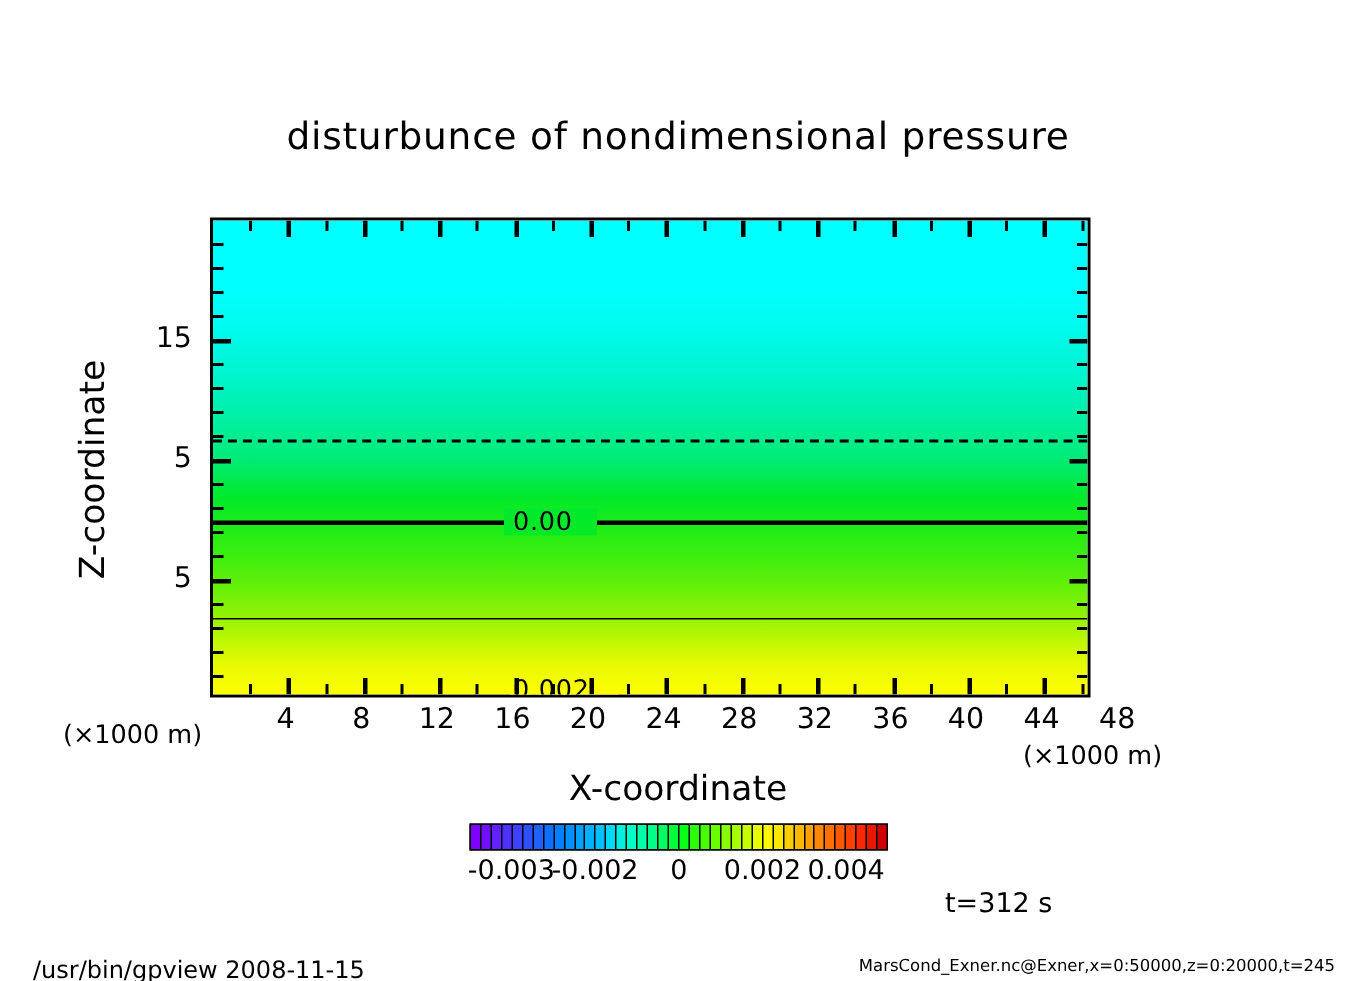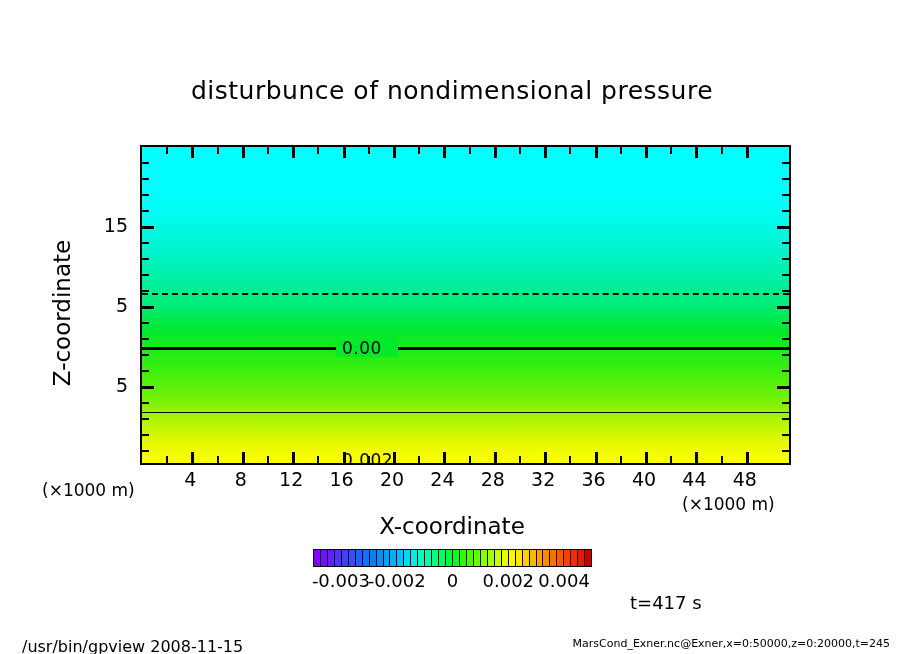--- a/index.html
+++ b/index.html
@@ -27,21 +27,21 @@
     letter-spacing: 0.5px;
     color: #000;
     white-space: nowrap;
   }
 
   
   .plot-frame {
     position: absolute;
     left: 140px;
     top: 145px;
-    width: 651px;
+    width: 587px;
     height: 320px;
     border: 2px solid #000;
     box-sizing: border-box;
     overflow: hidden;
   }
   .plot-gradient {
     position: absolute;
     inset: 0;
     background: linear-gradient(
       to bottom,
@@ -434,16 +434,16 @@
     </div>
 </div>
 <div class="cb-labels" id="cblabels-host">
     <div class="cb-label" style="left: 45.9px;">-0.003</div>
     <div class="cb-label" style="left: 101.7px;">-0.002</div>
     <div class="cb-label" style="left: 157.5px;">0</div>
     <div class="cb-label" style="left: 213.3px;">0.002</div>
     <div class="cb-label" style="left: 269.1px;">0.004</div>
   </div>
 
-<div class="time-label">t=417 s</div>
+<div class="time-label">t=312 s</div>
 
 <div class="footer-left">/usr/bin/gpview  2008-11-15</div>
 <div class="footer-right">MarsCond_Exner.nc@Exner,x=0:50000,z=0:20000,t=245</div>
 
 </body></html>

